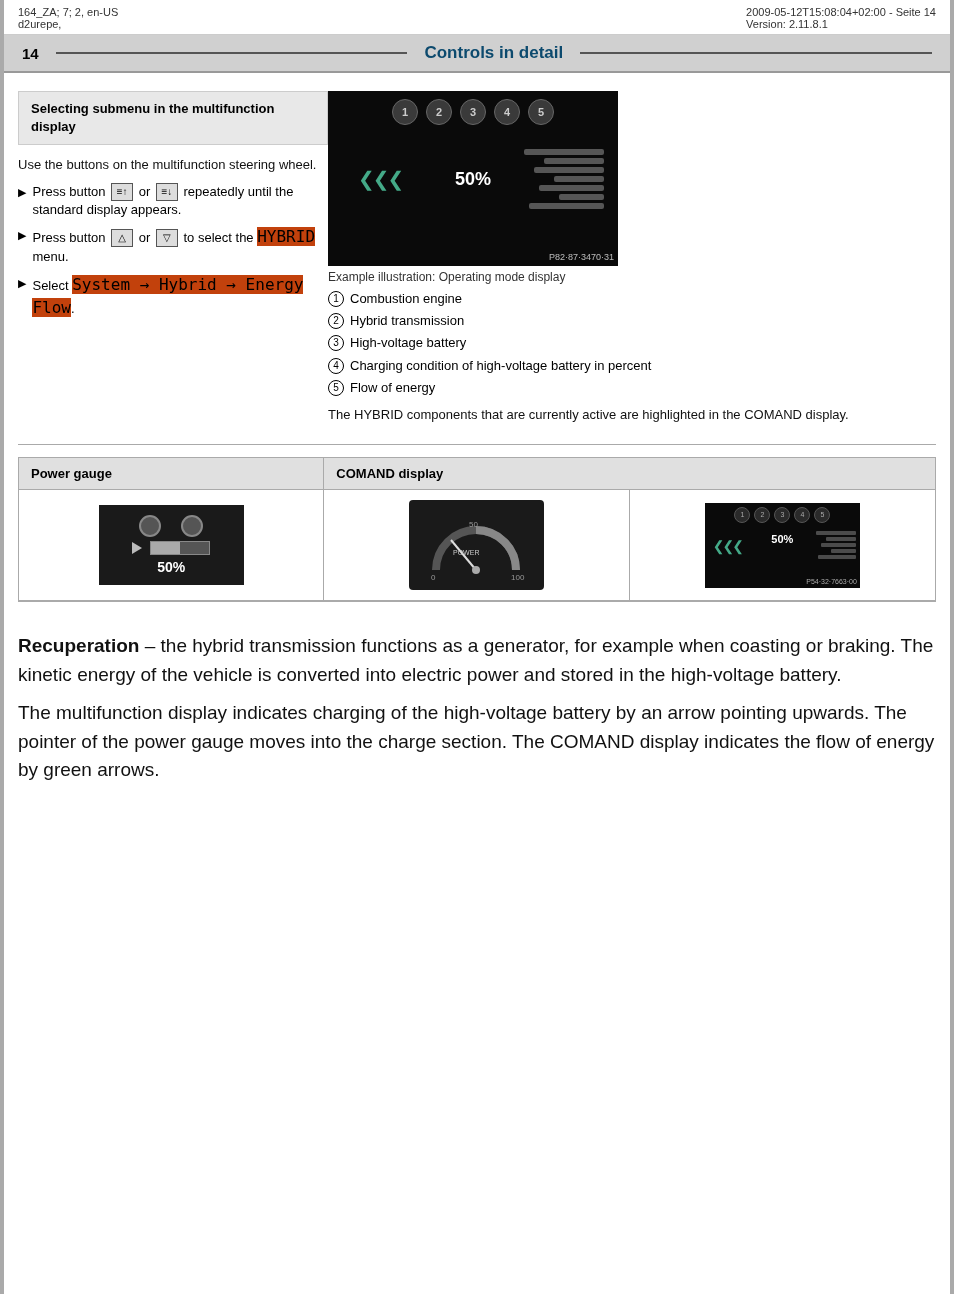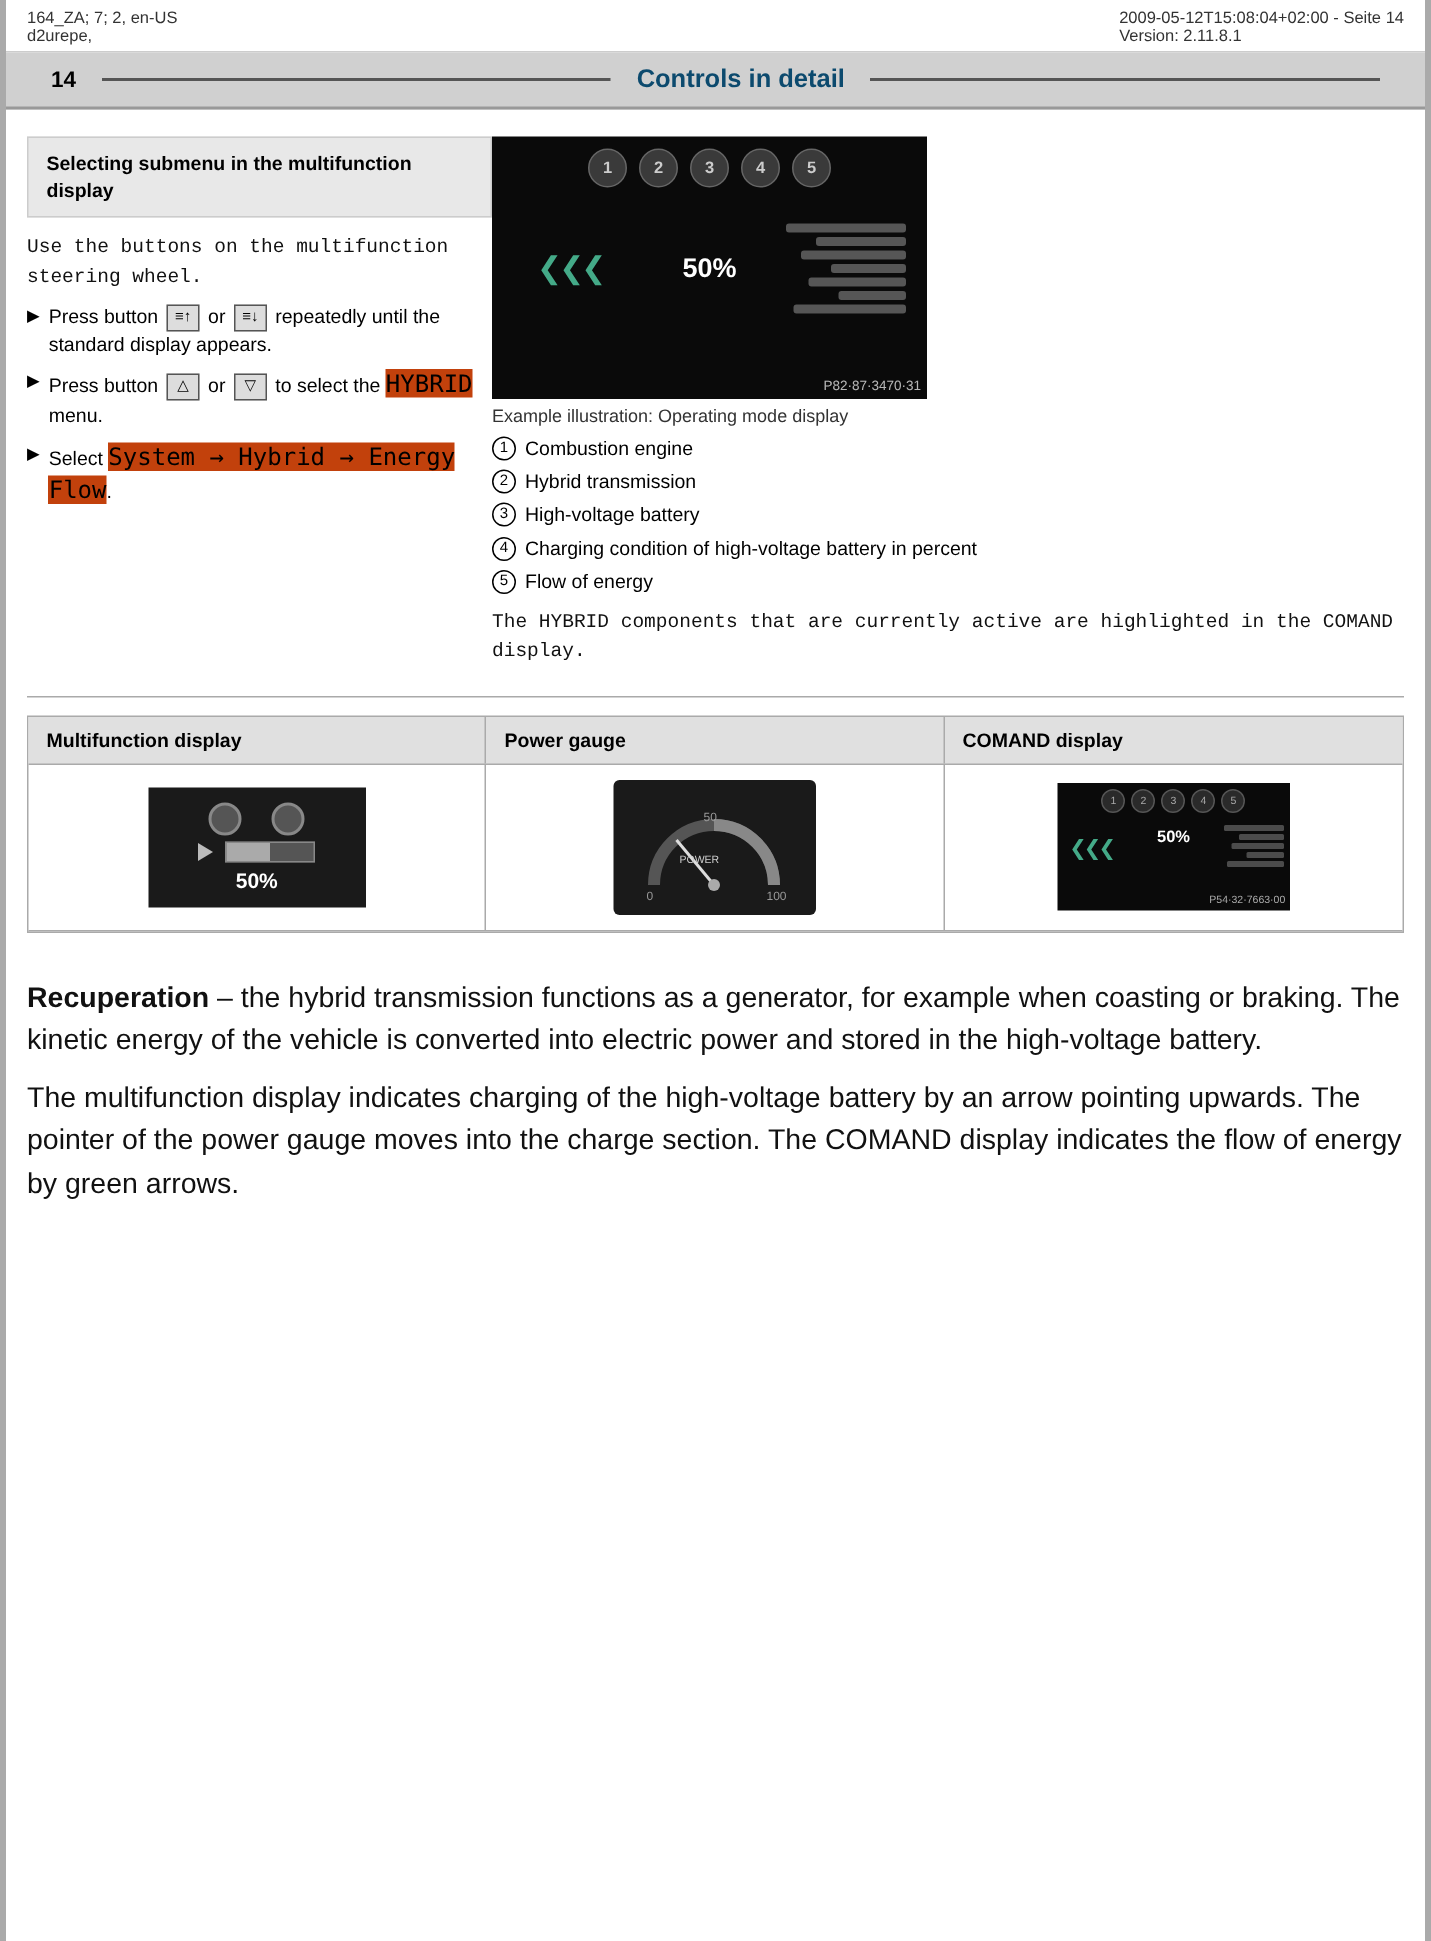--- a/index.html
+++ b/index.html
@@ -18,21 +18,21 @@
       justify-content: space-between;
       padding: 6px 18px 4px 18px;
       font-size: 11px;
       color: #333;
       border-bottom: 1px solid #ccc;
     }
 
     
     .page-header {
       background: #d0d0d0;
-      padding: 8px 34px;
+      padding: 8px 22px;
       display: flex;
       align-items: center;
       gap: 17px;
       border-bottom: 2px solid #999;
     }
     .page-number {
       font-size: 15px;
       font-weight: bold;
       color: #000;
     }
@@ -85,21 +85,20 @@
       font-weight: bold;
       font-size: 13px;
       margin-bottom: 8px;
     }
 
     .body-text {
       font-size: 13px;
       line-height: 1.5;
       margin-bottom: 8px;
       color: #111;
-      font-family: Liberation Mono, monospace;
     }
 
     .bullet-list {
       list-style: none;
       padding: 0;
       margin-bottom: 8px;
     }
     .bullet-list li {
       display: flex;
       align-items: flex-start;
@@ -465,21 +464,20 @@
 
     <p class="body-text">The HYBRID components that are currently active are highlighted in the COMAND display.</p>
 
   </div>
 </div>
 
 <hr class="divider" style="margin: 12px 18px;">
 
 <div class="bottom-table">
   <div class="bottom-table-header">
-    <div class="bottom-table-header-cell">Multifunction display</div>
     <div class="bottom-table-header-cell">Power gauge</div>
     <div class="bottom-table-header-cell">COMAND display</div>
   </div>
   <div class="bottom-table-body">
 
     <div class="bottom-table-cell">
       <div class="mfd-display">
 
         <div style="display:flex; gap:20px; align-items:center;">
           <div style="width:22px; height:22px; border-radius:50%; background:#555; border:2px solid #888;"></div>

